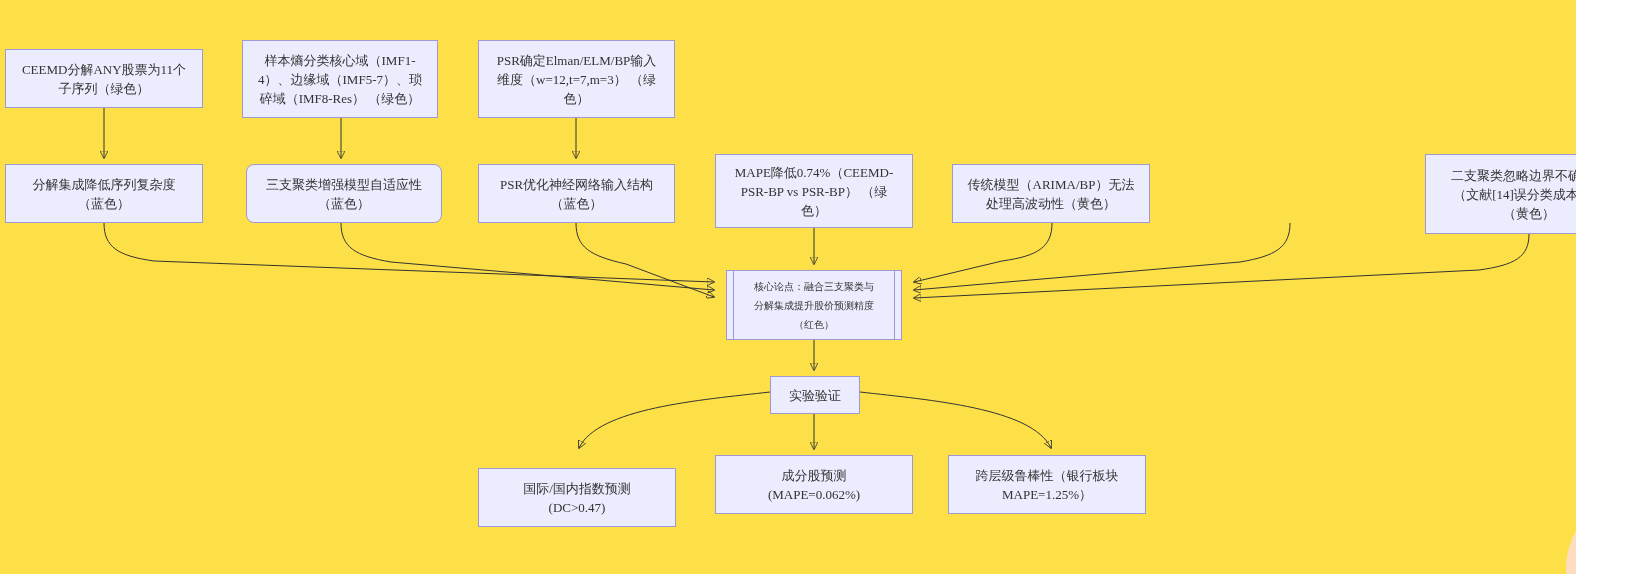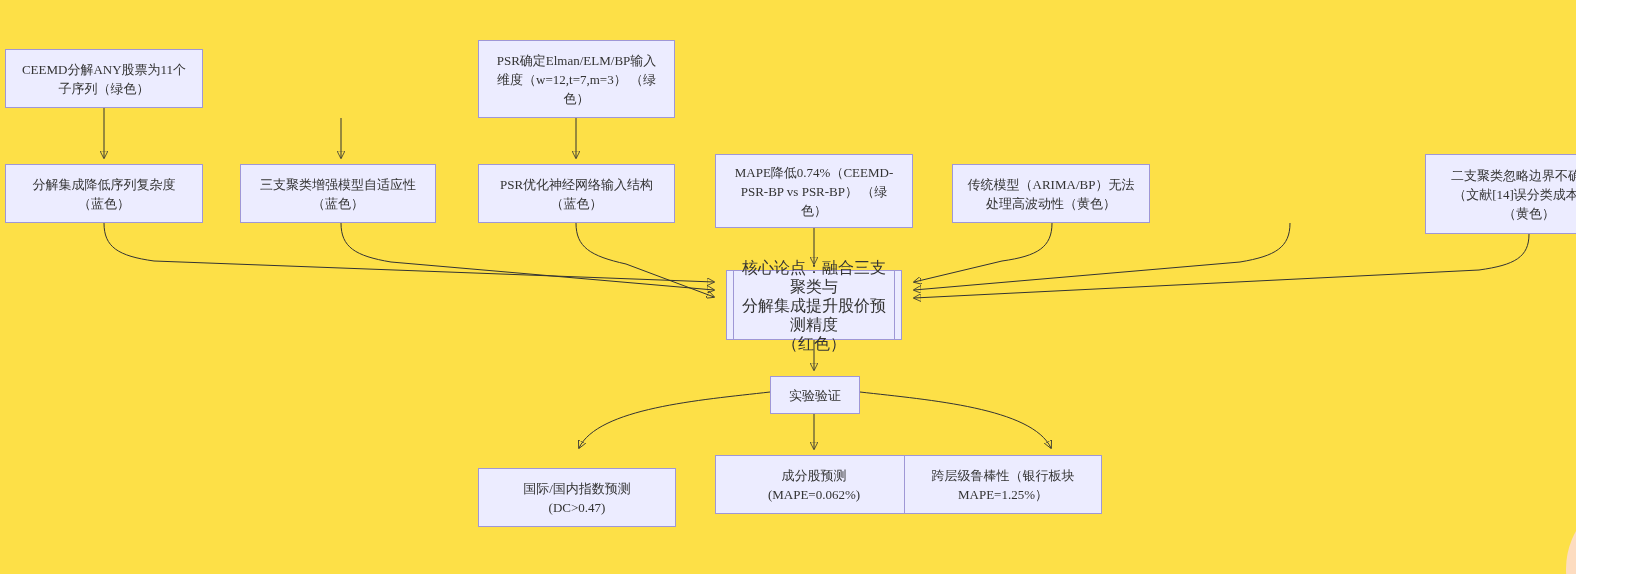--- a/index.html
+++ b/index.html
@@ -17,21 +17,21 @@
     position:absolute;
     background:#ECECFF;
     border:1px solid #9f97d6;
     box-sizing:border-box;
     display:flex;align-items:center;justify-content:center;
     text-align:center;
     font-size:13px;line-height:19px;
     white-space:pre-line;
     padding:2px 8px;
   }
-  .node.subroutine{font-size:16px;padding:2px 12px;}
+  .node.subroutine{font-size:10px;padding:2px 12px;}
   .inner-line{position:absolute;top:0;bottom:0;width:0;border-left:1px solid #9f97d6;}
   .inner-line.left{left:6px;}
   .inner-line.right{right:6px;}
   .badge-glow{
     position:absolute;left:1566px;top:492px;width:154px;height:154px;
     border-radius:50%;background:#fcdbe8;opacity:.75;
   }
   .badge{
     position:absolute;left:1591px;top:514px;width:112px;height:112px;
     border-radius:50%;background:#f6a6c5;
@@ -63,27 +63,30 @@
     <path d="M1290,223 C1290,247 1276,256 1240,262 L914,290" marker-end="url(#arrow)"></path>
     <path d="M1529,234 C1529,257 1515,265 1479,270 L914,298" marker-end="url(#arrow)"></path>
     <path d="M814,340 L814,370" marker-end="url(#arrow)"></path>
     <path d="M770,392 C700,400 598,408 579,448" marker-end="url(#arrow)"></path>
     <path d="M814,414 L814,449" marker-end="url(#arrow)"></path>
     <path d="M860,392 C930,400 1032,408 1051,448" marker-end="url(#arrow)"></path>
   </svg>
 
   <div class="node" style="left:5px;top:49px;width:198px;height:59px;">CEEMD分解ANY股票为11个
 子序列（绿色）</div>
+  <div class="node" style="left:242px;top:40px;width:196px;height:78px;">样本熵分类核心域（IMF1-
+4）、边缘域（IMF5-7）、琐
+碎域（IMF8-Res） （绿色）</div>
   <div class="node" style="left:478px;top:40px;width:197px;height:78px;">PSR确定Elman/ELM/BP输入
 维度（w=12,t=7,m=3） （绿
 色）</div>
 
   <div class="node" style="left:5px;top:164px;width:198px;height:59px;">分解集成降低序列复杂度
 （蓝色）</div>
-  <div class="node" style="left:240px;top:164px;width:196px;height:59px;">三支聚类增强模型自适应性
+  <div class="node" style="left:246px;top:164px;width:196px;height:59px;border-radius:8px;">三支聚类增强模型自适应性
 （蓝色）</div>
   <div class="node" style="left:478px;top:164px;width:197px;height:59px;">PSR优化神经网络输入结构
 （蓝色）</div>
   <div class="node" style="left:715px;top:154px;width:198px;height:74px;">MAPE降低0.74%（CEEMD-
 PSR-BP vs PSR-BP） （绿
 色）</div>
   <div class="node" style="left:952px;top:164px;width:198px;height:59px;">传统模型（ARIMA/BP）无法
 处理高波动性（黄色）</div>
   <div class="node" style="left:1425px;top:154px;width:208px;height:80px;">二支聚类忽略边界不确定性
 （文献[14]误分类成本高）
@@ -96,19 +99,19 @@
 （红色）</span>
     <span class="inner-line right"></span>
   </div>
 
   <div class="node" style="left:770px;top:376px;width:90px;height:38px;">实验验证</div>
 
   <div class="node" style="left:478px;top:468px;width:198px;height:59px;">国际/国内指数预测
 (DC&gt;0.47)</div>
   <div class="node" style="left:715px;top:455px;width:198px;height:59px;padding-left:8px;">成分股预测
 (MAPE=0.062%)</div>
-  <div class="node" style="left:904px;top:455px;width:198px;height:59px;">跨层级鲁棒性（银行板块
+  <div class="node" style="left:948px;top:455px;width:198px;height:59px;">跨层级鲁棒性（银行板块
 MAPE=1.25%）</div>
 
   <div class="badge-glow"></div>
   <div class="badge">中A</div>
 
 </div>
 
 </body></html>

